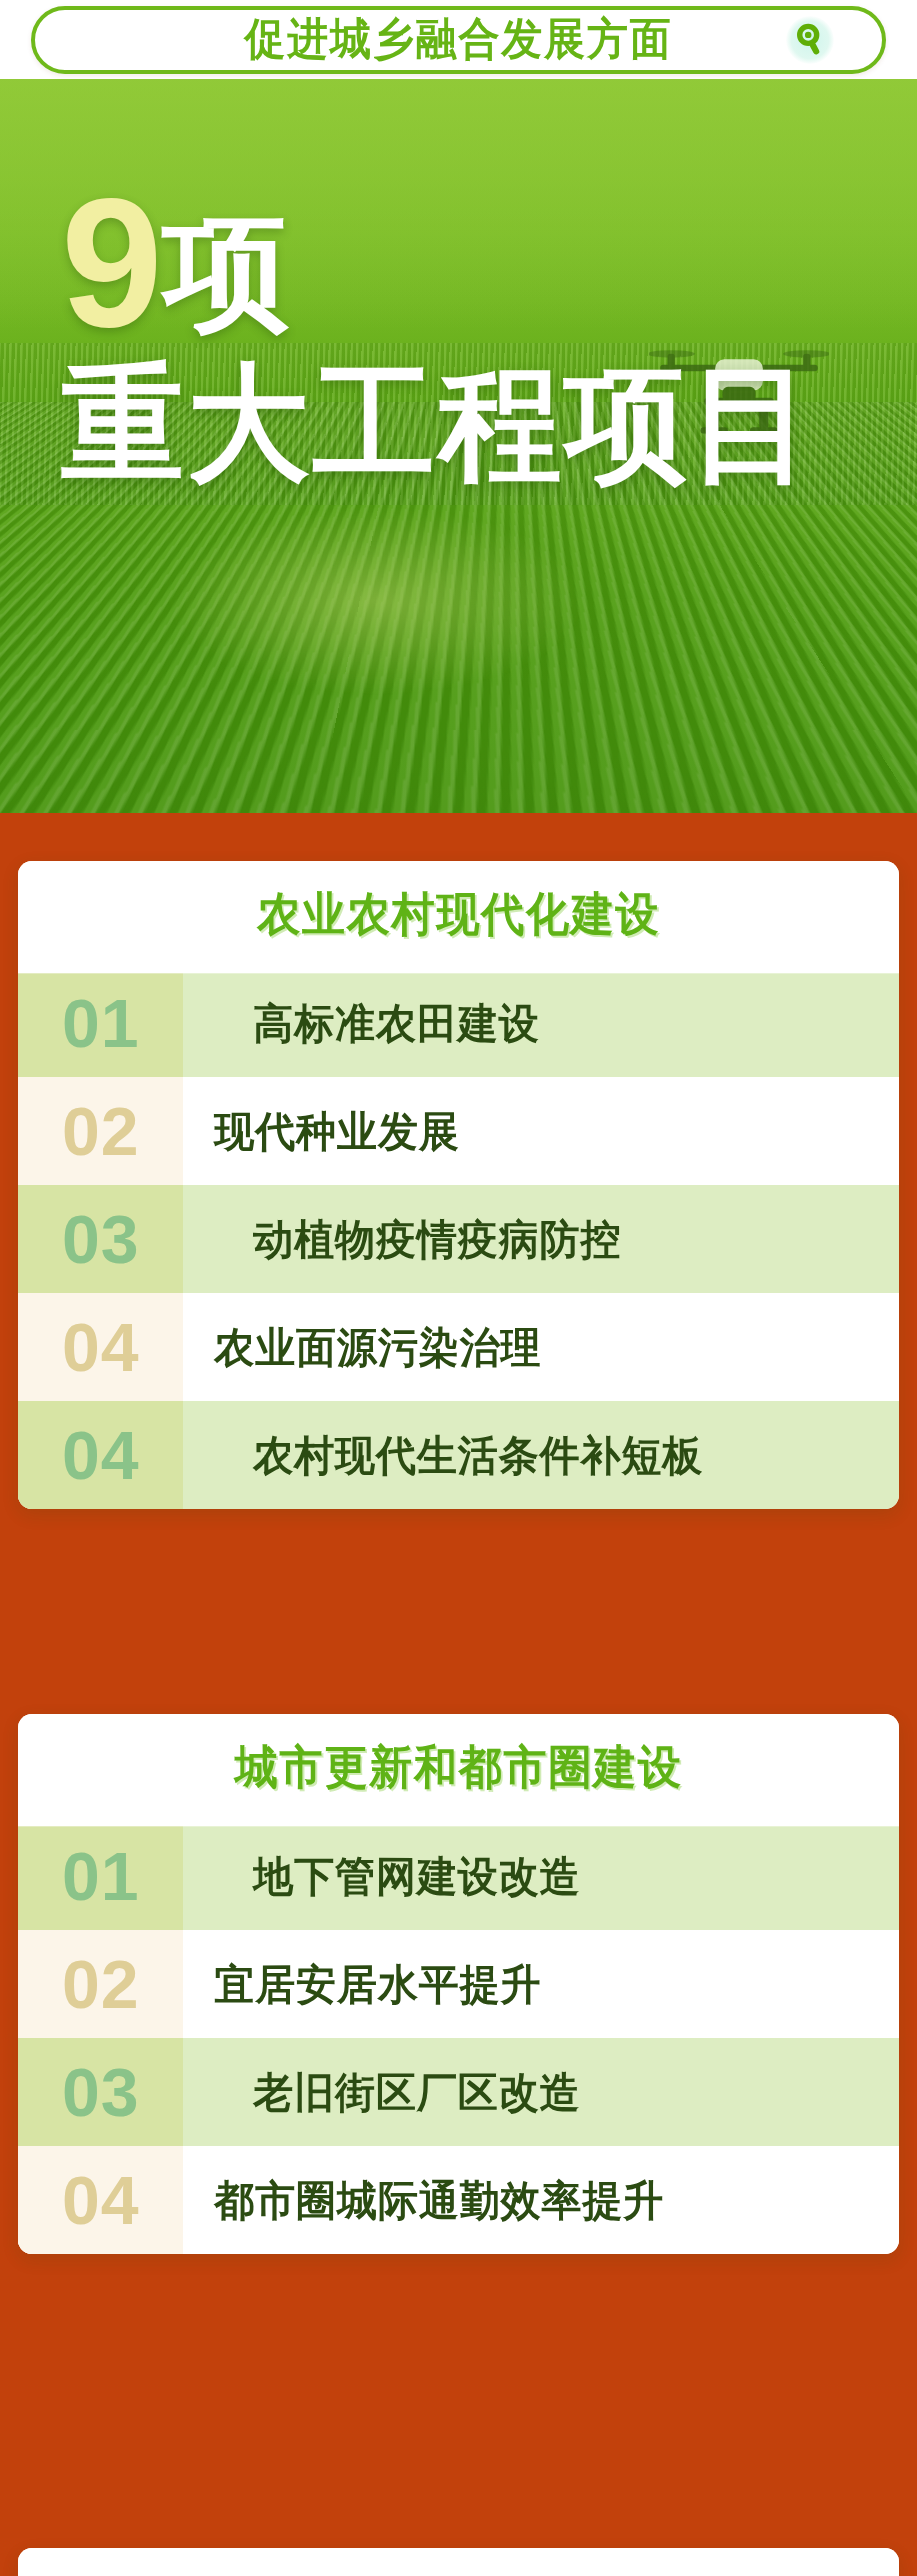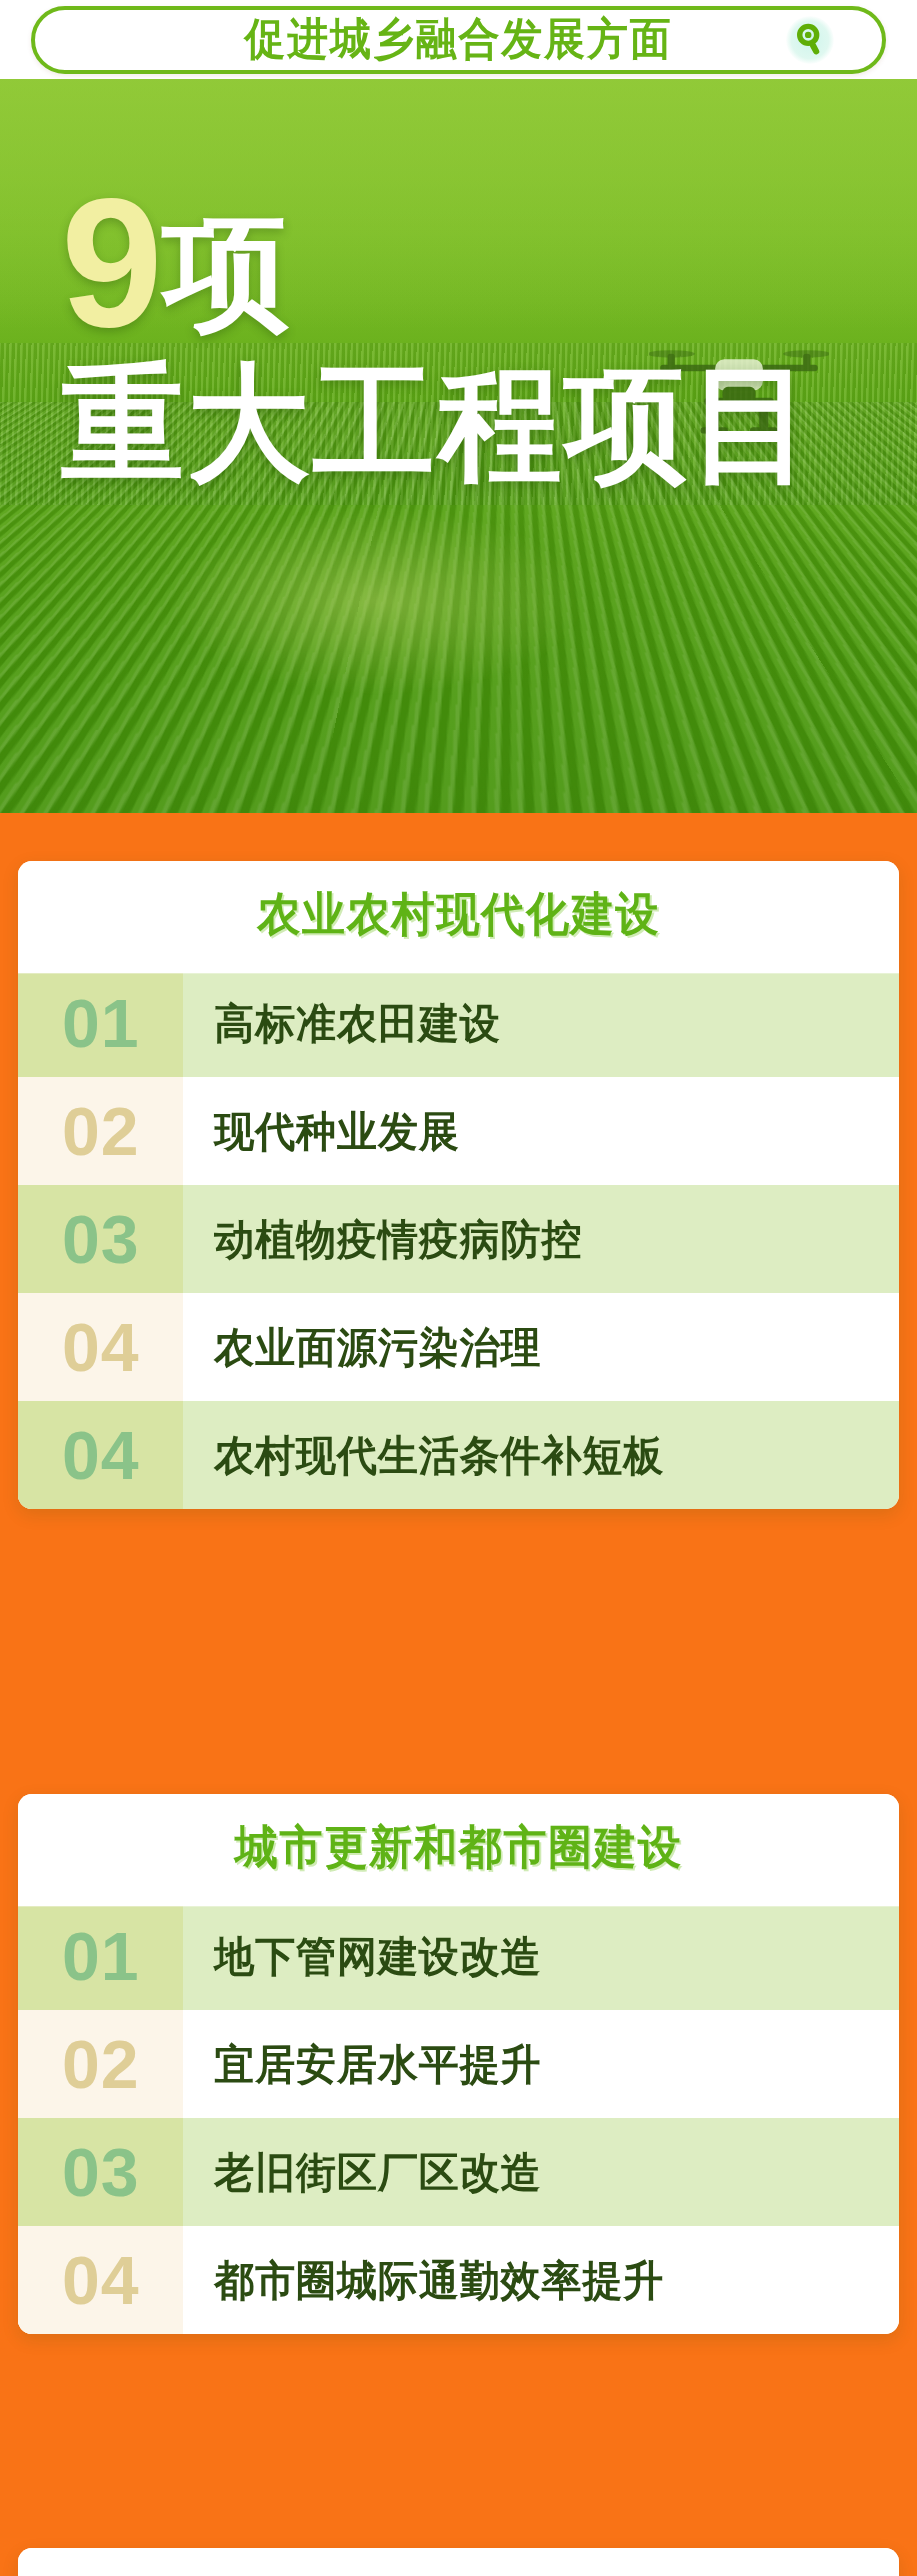--- a/index.html
+++ b/index.html
@@ -8,21 +8,21 @@
     width:917px;
     background:#5FAE07;
     font-family:"Liberation Sans","DejaVu Sans",sans-serif;
     -webkit-font-smoothing:antialiased;
   }
   .page {
     position:relative;
     width:917px;
     height:2576px;
     overflow:hidden;
-    background:#f97316;
+    background:#c2410c;
   }
 
   
   .header-band {
     position:absolute; top:0; left:0;
     width:917px; height:79px;
     background:#ffffff;
     z-index:6;
   }
   .header-pill {
@@ -194,21 +194,21 @@
     white-space:nowrap;
     text-shadow:1.8px 1.8px 0 rgba(150,210,90,.45);
     transform:scaleY(1.08);
   }
   .rows { display:block; }
   .row {
     display:flex;
     align-items:stretch;
     height:108px;
   }
-  .row.green  { background:#DDEDC2; }
+  .row.green  { background:#DDEDC2;gap:39px; }
   .row.white  { background:#FFFFFF; }
   .row-num {
     flex:0 0 165px;
     display:flex;
     align-items:center;
     justify-content:center;
     font-size:68px;
     font-weight:bold;
     letter-spacing:0.9px;
     line-height:1;
@@ -302,21 +302,21 @@
         <div class="row-num">04</div>
         <div class="row-label">农业面源污染治理</div>
       </div>
       <div class="row green">
         <div class="row-num">04</div>
         <div class="row-label">农村现代生活条件补短板</div>
       </div>
     </div>
   </div>
 
-  <div class="card" style="top:1794px;text-align:right;">
+  <div class="card" style="top:1714px;text-align:right;">
     <div class="card-title">城市更新和都市圈建设</div>
     <div class="rows">
       <div class="row green">
         <div class="row-num">01</div>
         <div class="row-label">地下管网建设改造</div>
       </div>
       <div class="row white">
         <div class="row-num">02</div>
         <div class="row-label">宜居安居水平提升</div>
       </div>

